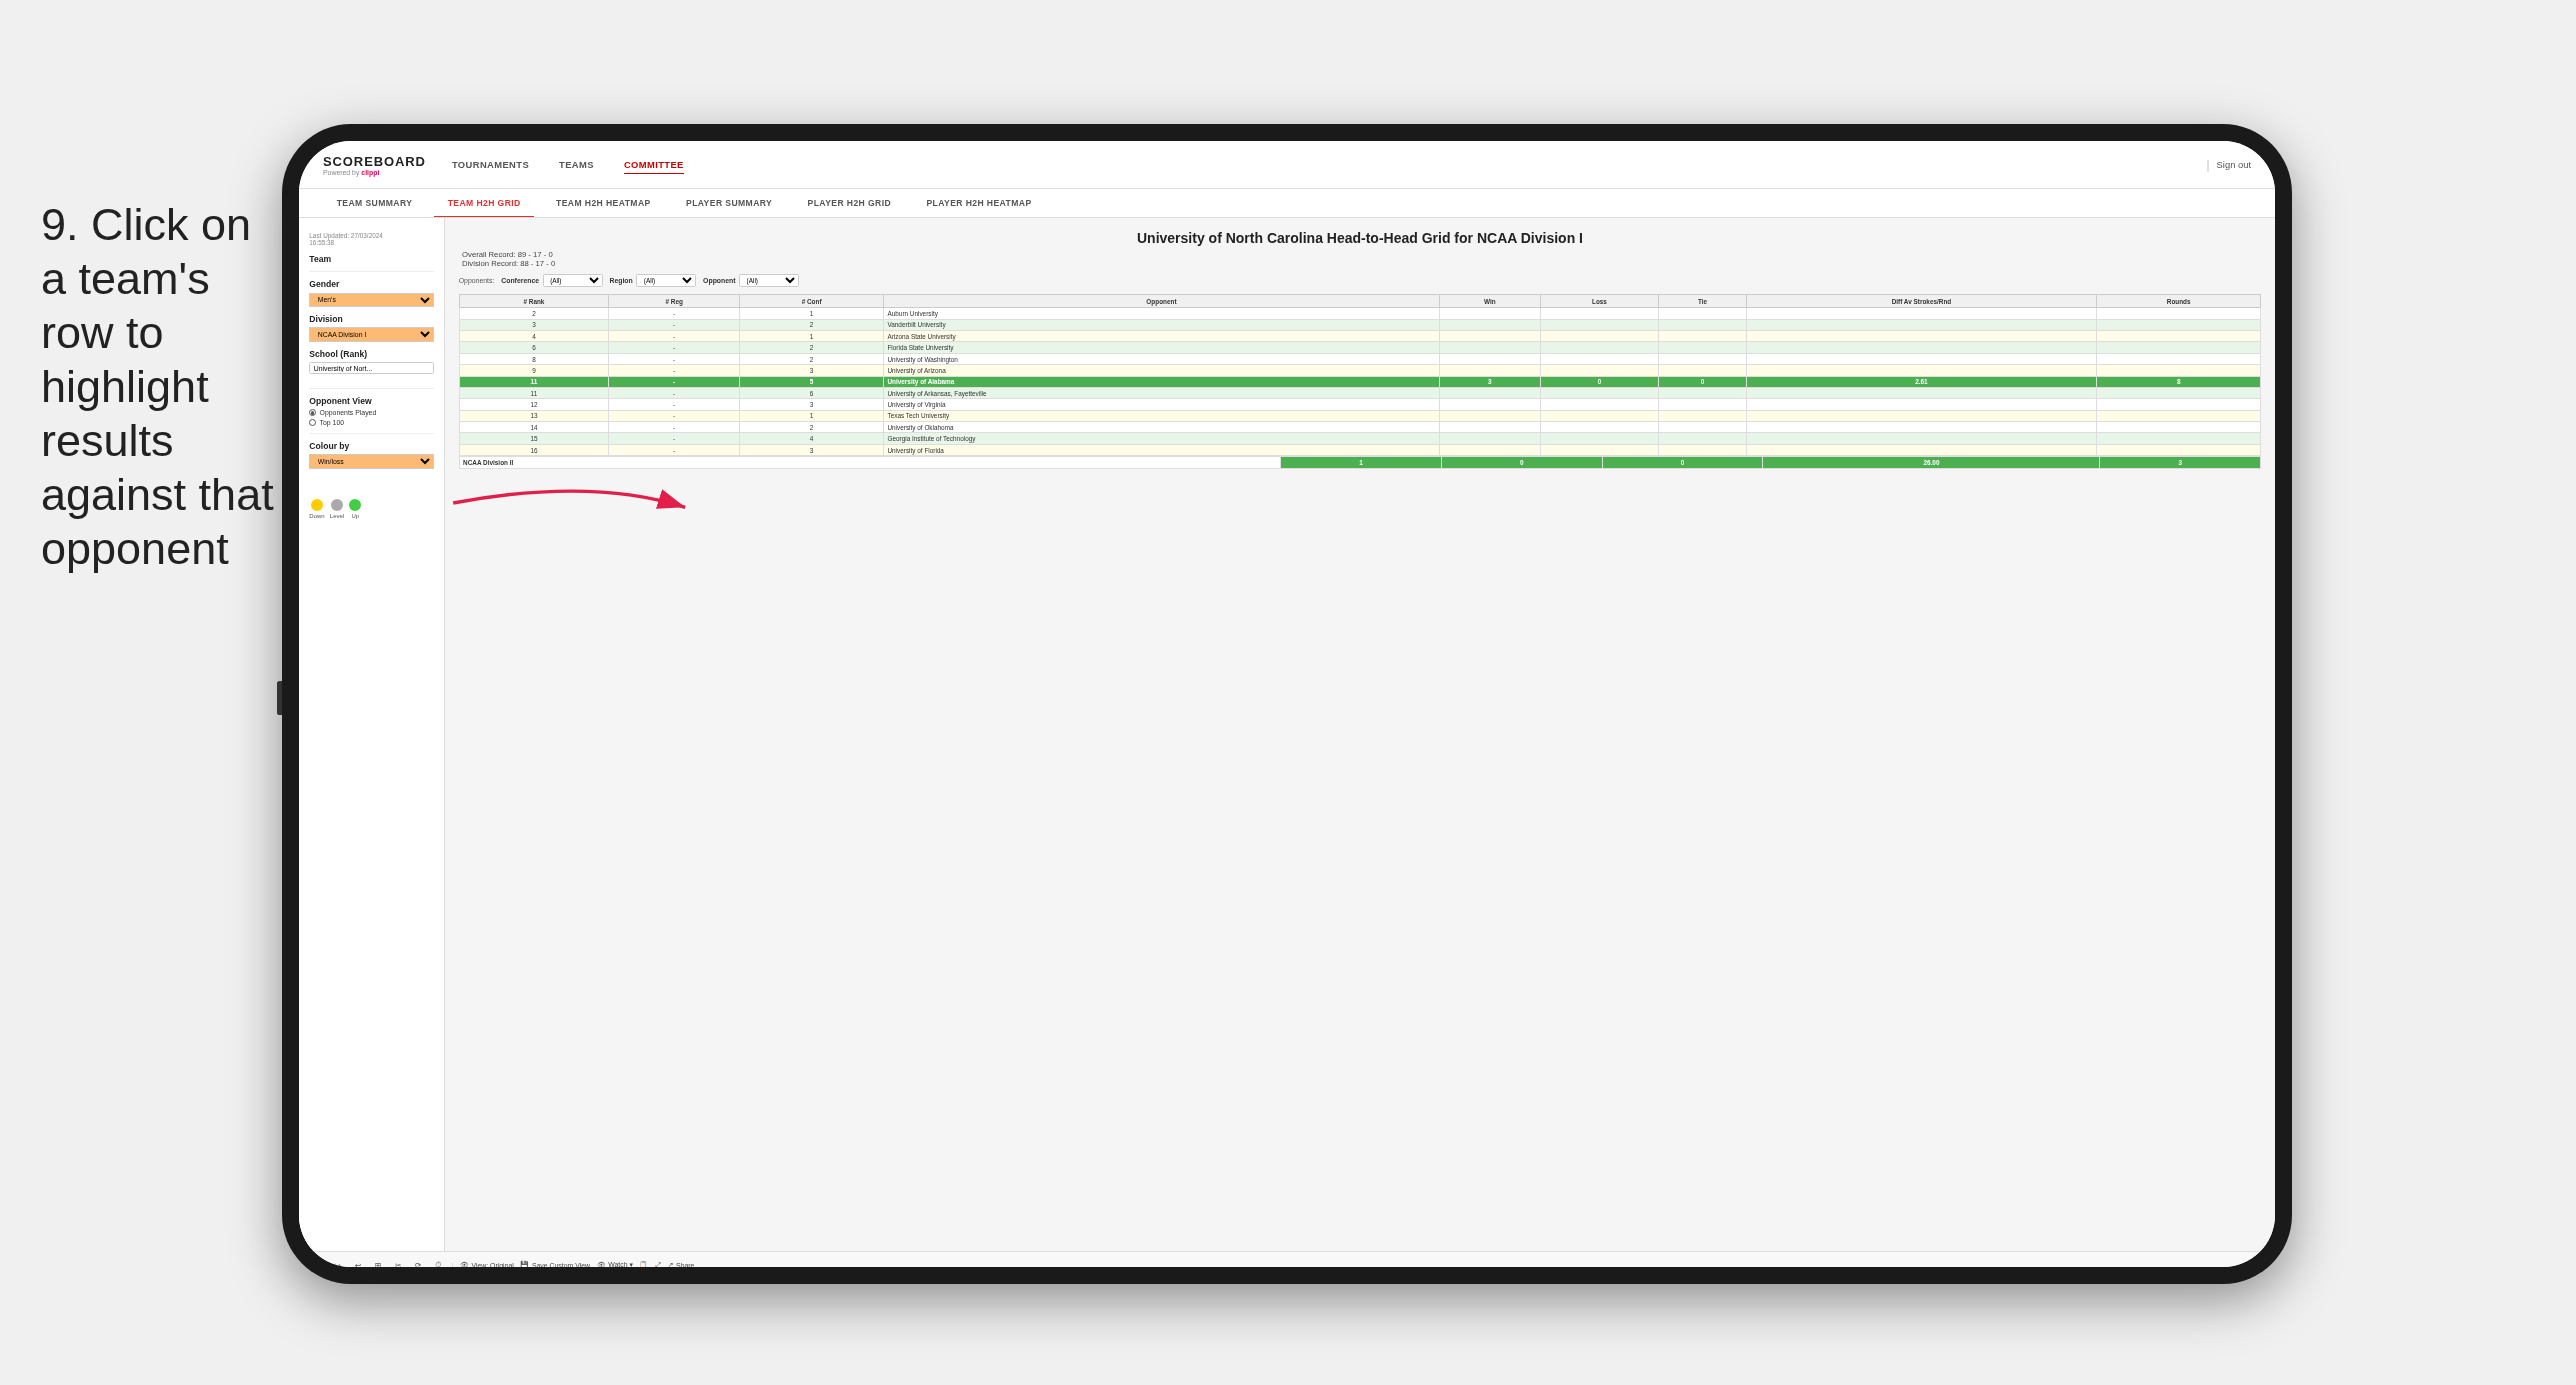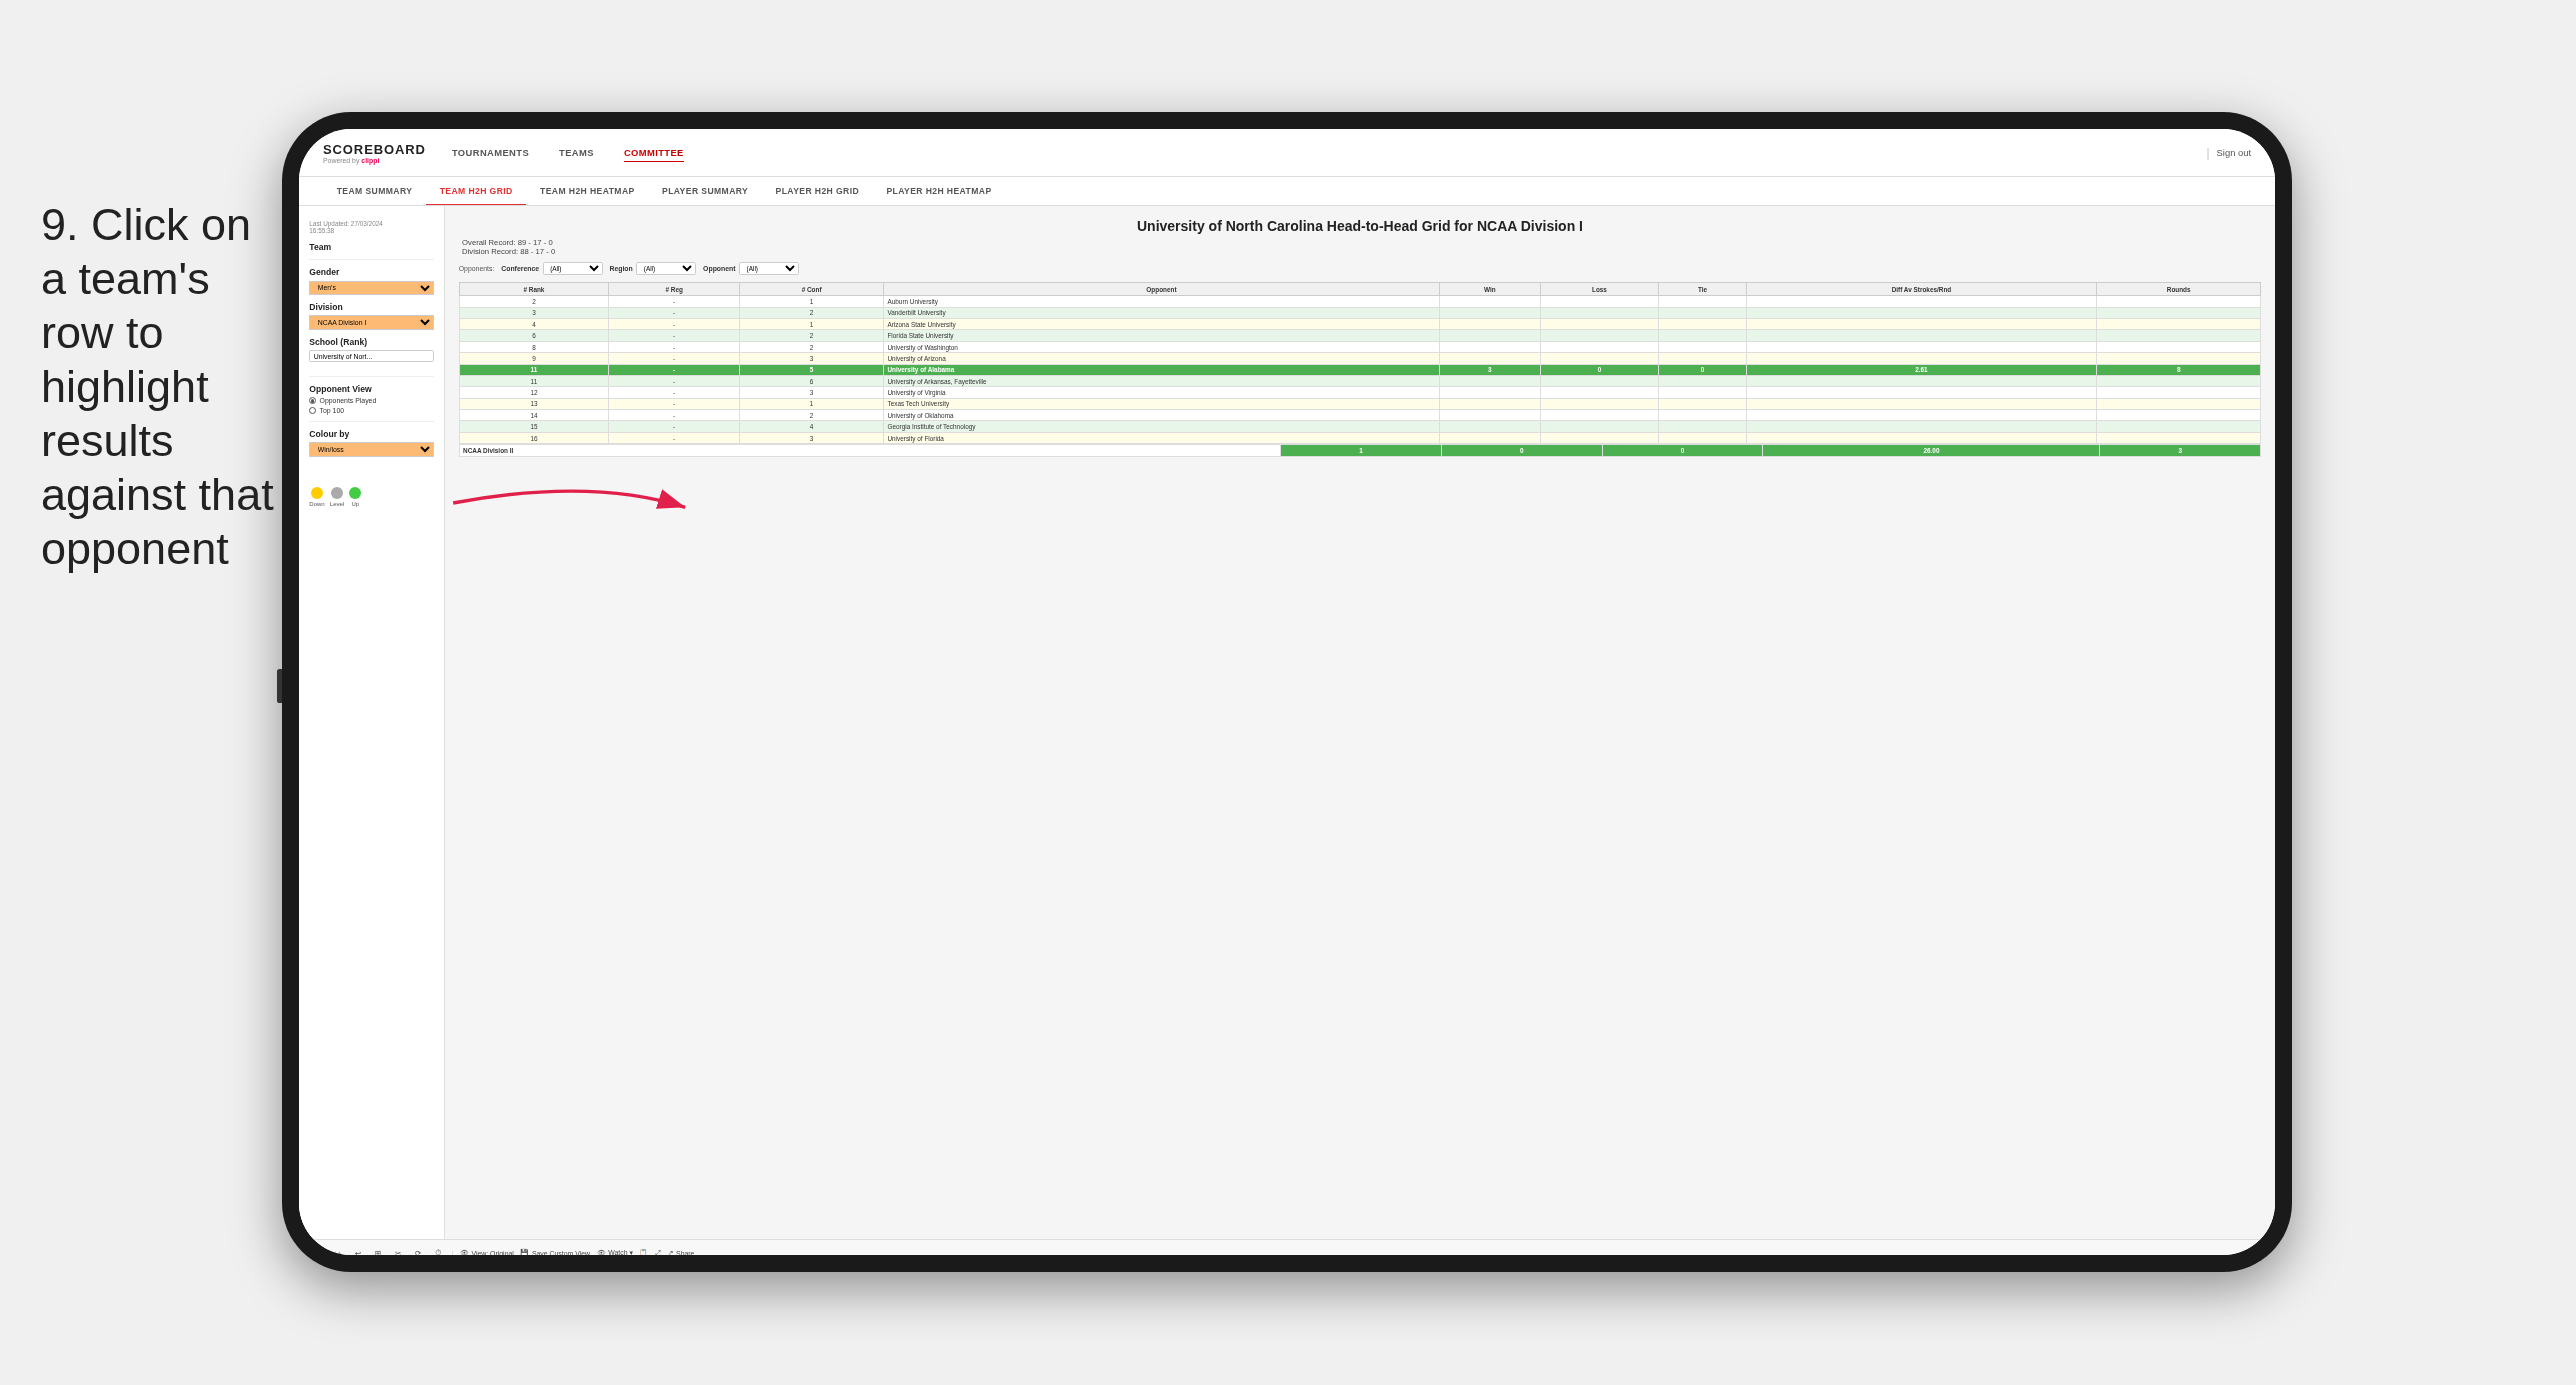--- a/index.html
+++ b/index.html
@@ -21,21 +21,21 @@
       font-size: 45px;
       font-weight: 400;
       line-height: 1.2;
       color: #222;
     }
 
     
     .tablet-frame {
       position: absolute;
       left: 282px;
-      top: 112px;
+      top: 124px;
       width: 2010px;
       height: 1160px;
       background: #1a1a1a;
       border-radius: 69px;
       box-shadow: 0 17px 52px rgba(0,0,0,0.4);
     }
 
     
     .tablet-screen {
       position: absolute;
@@ -123,21 +123,21 @@
     }
 
     .separator {
       color: #ccc;
       margin-right: 6.9px;
     }
 
     
     .sub-tabs {
       display: flex;
-      gap: 0;
+      gap: 8px;
       padding: 0 24px;
       background: #fff;
       border-bottom: 0.9px solid #ddd;
     }
 
     .sub-tab {
       font-size: 8.6px;
       font-weight: 600;
       color: #555;
       text-transform: uppercase;

